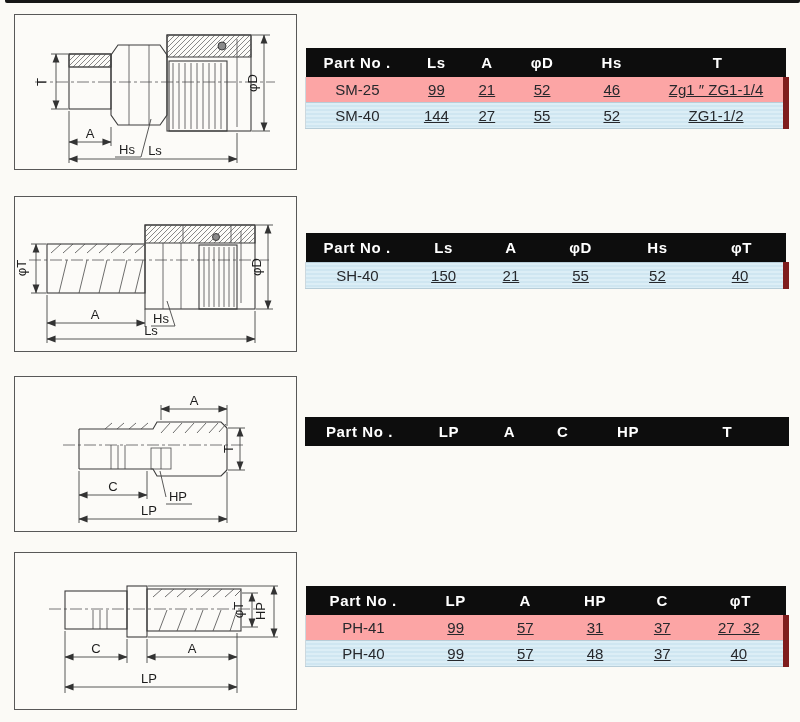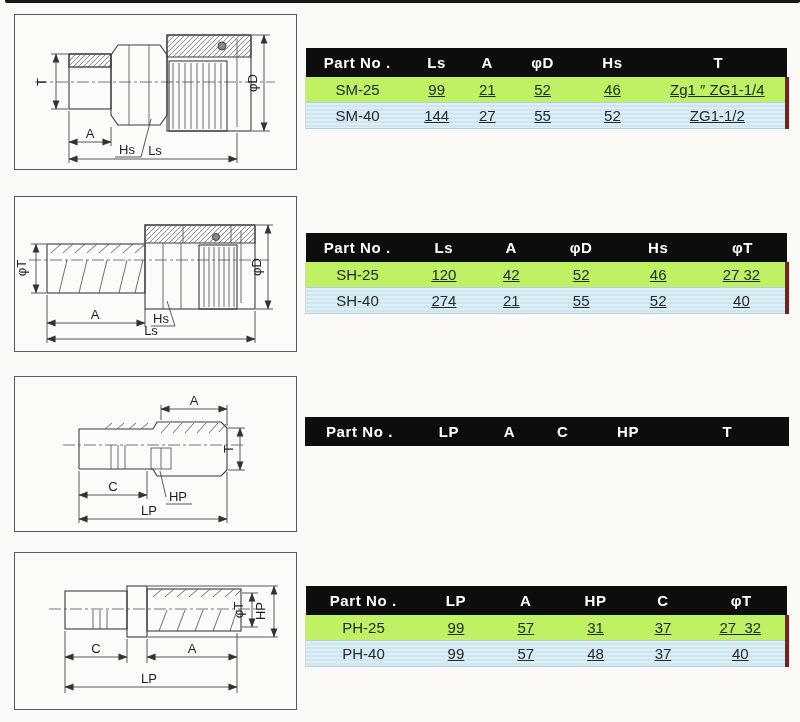--- a/index.html
+++ b/index.html
@@ -28,26 +28,26 @@
   }
   .spec-table th{
     background:#0d0d0d;color:#ffffff;
     height:29px;font-size:15px;font-weight:bold;
     letter-spacing:.6px;padding:0;
   }
   .spec-table td{
     height:25px;font-size:15px;color:#26282c;
     text-align:center;padding:0;white-space:pre;
   }
-  .spec-table tbody tr.row-light{background:#bef264;}
+  .spec-table tbody tr.row-light{background:#fca5a5;}
   .spec-table tbody tr.row-blue{
     background:repeating-linear-gradient(180deg,#dceef6 0px,#dceef6 2px,#cfe6f1 2px,#cfe6f1 4px);
     border-radius:8px;
   }
-  .spec-table tbody tr td{border-left:1px solid #ccd8de;border-right:4px solid #7f1d1d;}
+  .spec-table tbody tr td{border-left:1px solid #ccd8de;border-right:6px solid #7f1d1d;}
   .spec-table tbody tr td:not(:first-child){border-left:none;text-decoration:underline;}
   .spec-table tbody tr td:not(:last-child){border-right:none;}
   .spec-table tbody tr.row-blue td{border-top:1px solid #b7cdd8;border-bottom:1px solid #b7cdd8;}
 
   svg .outline{stroke:#3c3c3c;stroke-width:1.1;fill:none;}
   svg .thin{stroke:#4a4a4a;stroke-width:.8;fill:none;}
   svg .dim{stroke:#454545;stroke-width:.9;fill:none;}
   svg .cl{stroke:#565656;stroke-width:.8;fill:none;stroke-dasharray:12 3 3 3;}
   svg text{font-family:"Liberation Sans",sans-serif;font-size:13px;fill:#1d1d1d;}
   svg .hatched{fill:url(#hatch);stroke:#3c3c3c;stroke-width:1;}
@@ -223,31 +223,23 @@
       <tr>
     <th>Part No .</th>
     <th>Ls</th>
     <th>A</th>
     <th>φD</th>
     <th>Hs</th>
     <th>φT</th>
   </tr>
     </thead>
   <tbody>
-    <tr class="row-light">
-      <td>SH-25</td>
-      <td>120</td>
-      <td>42</td>
-      <td>52</td>
-      <td>46</td>
-      <td>27 32</td>
-    </tr>
     <tr class="row-blue">
       <td>SH-40</td>
-      <td>274</td>
+      <td>150</td>
       <td>21</td>
       <td>55</td>
       <td>52</td>
       <td>40</td>
     </tr>
   </tbody>
 </table>
 
 <div class="drawing-box" style="top:376px;height:154px;">
   <svg viewBox="0 0 281 154">
@@ -381,21 +373,21 @@
     <th>Part No .</th>
     <th>LP</th>
     <th>A</th>
     <th>HP</th>
     <th>C</th>
     <th>φT</th>
   </tr>
     </thead>
   <tbody>
     <tr class="row-light">
-      <td>PH-25</td>
+      <td>PH-41</td>
       <td>99</td>
       <td>57</td>
       <td>31</td>
       <td>37</td>
       <td>27  32</td>
     </tr>
     <tr class="row-blue">
       <td>PH-40</td>
       <td>99</td>
       <td>57</td>

